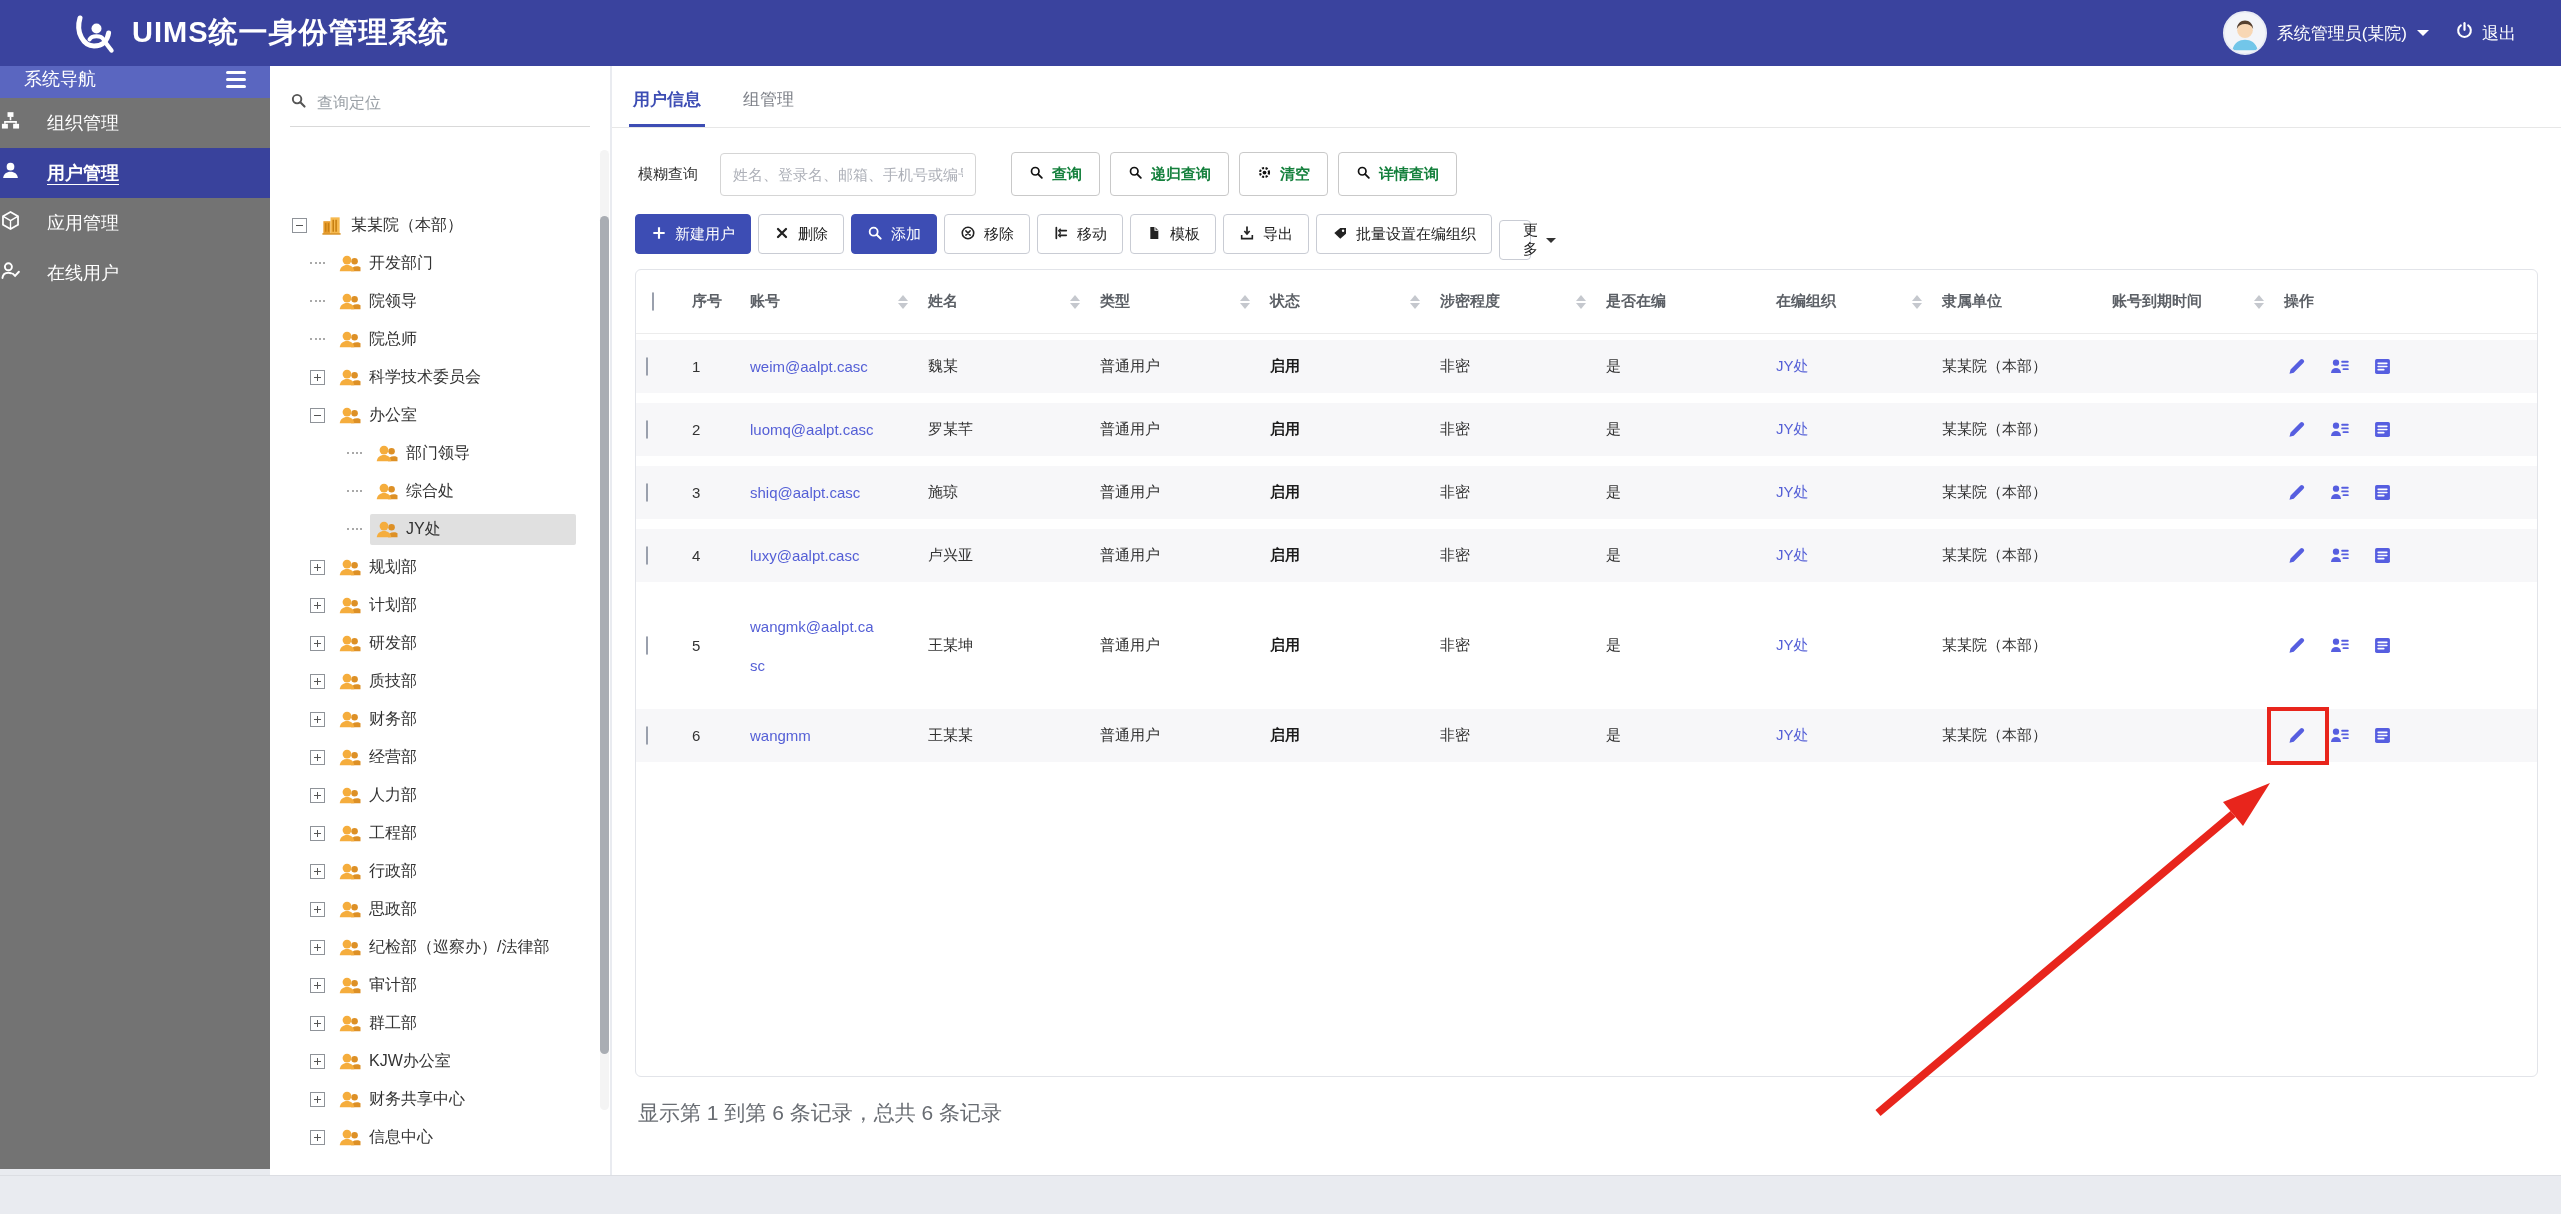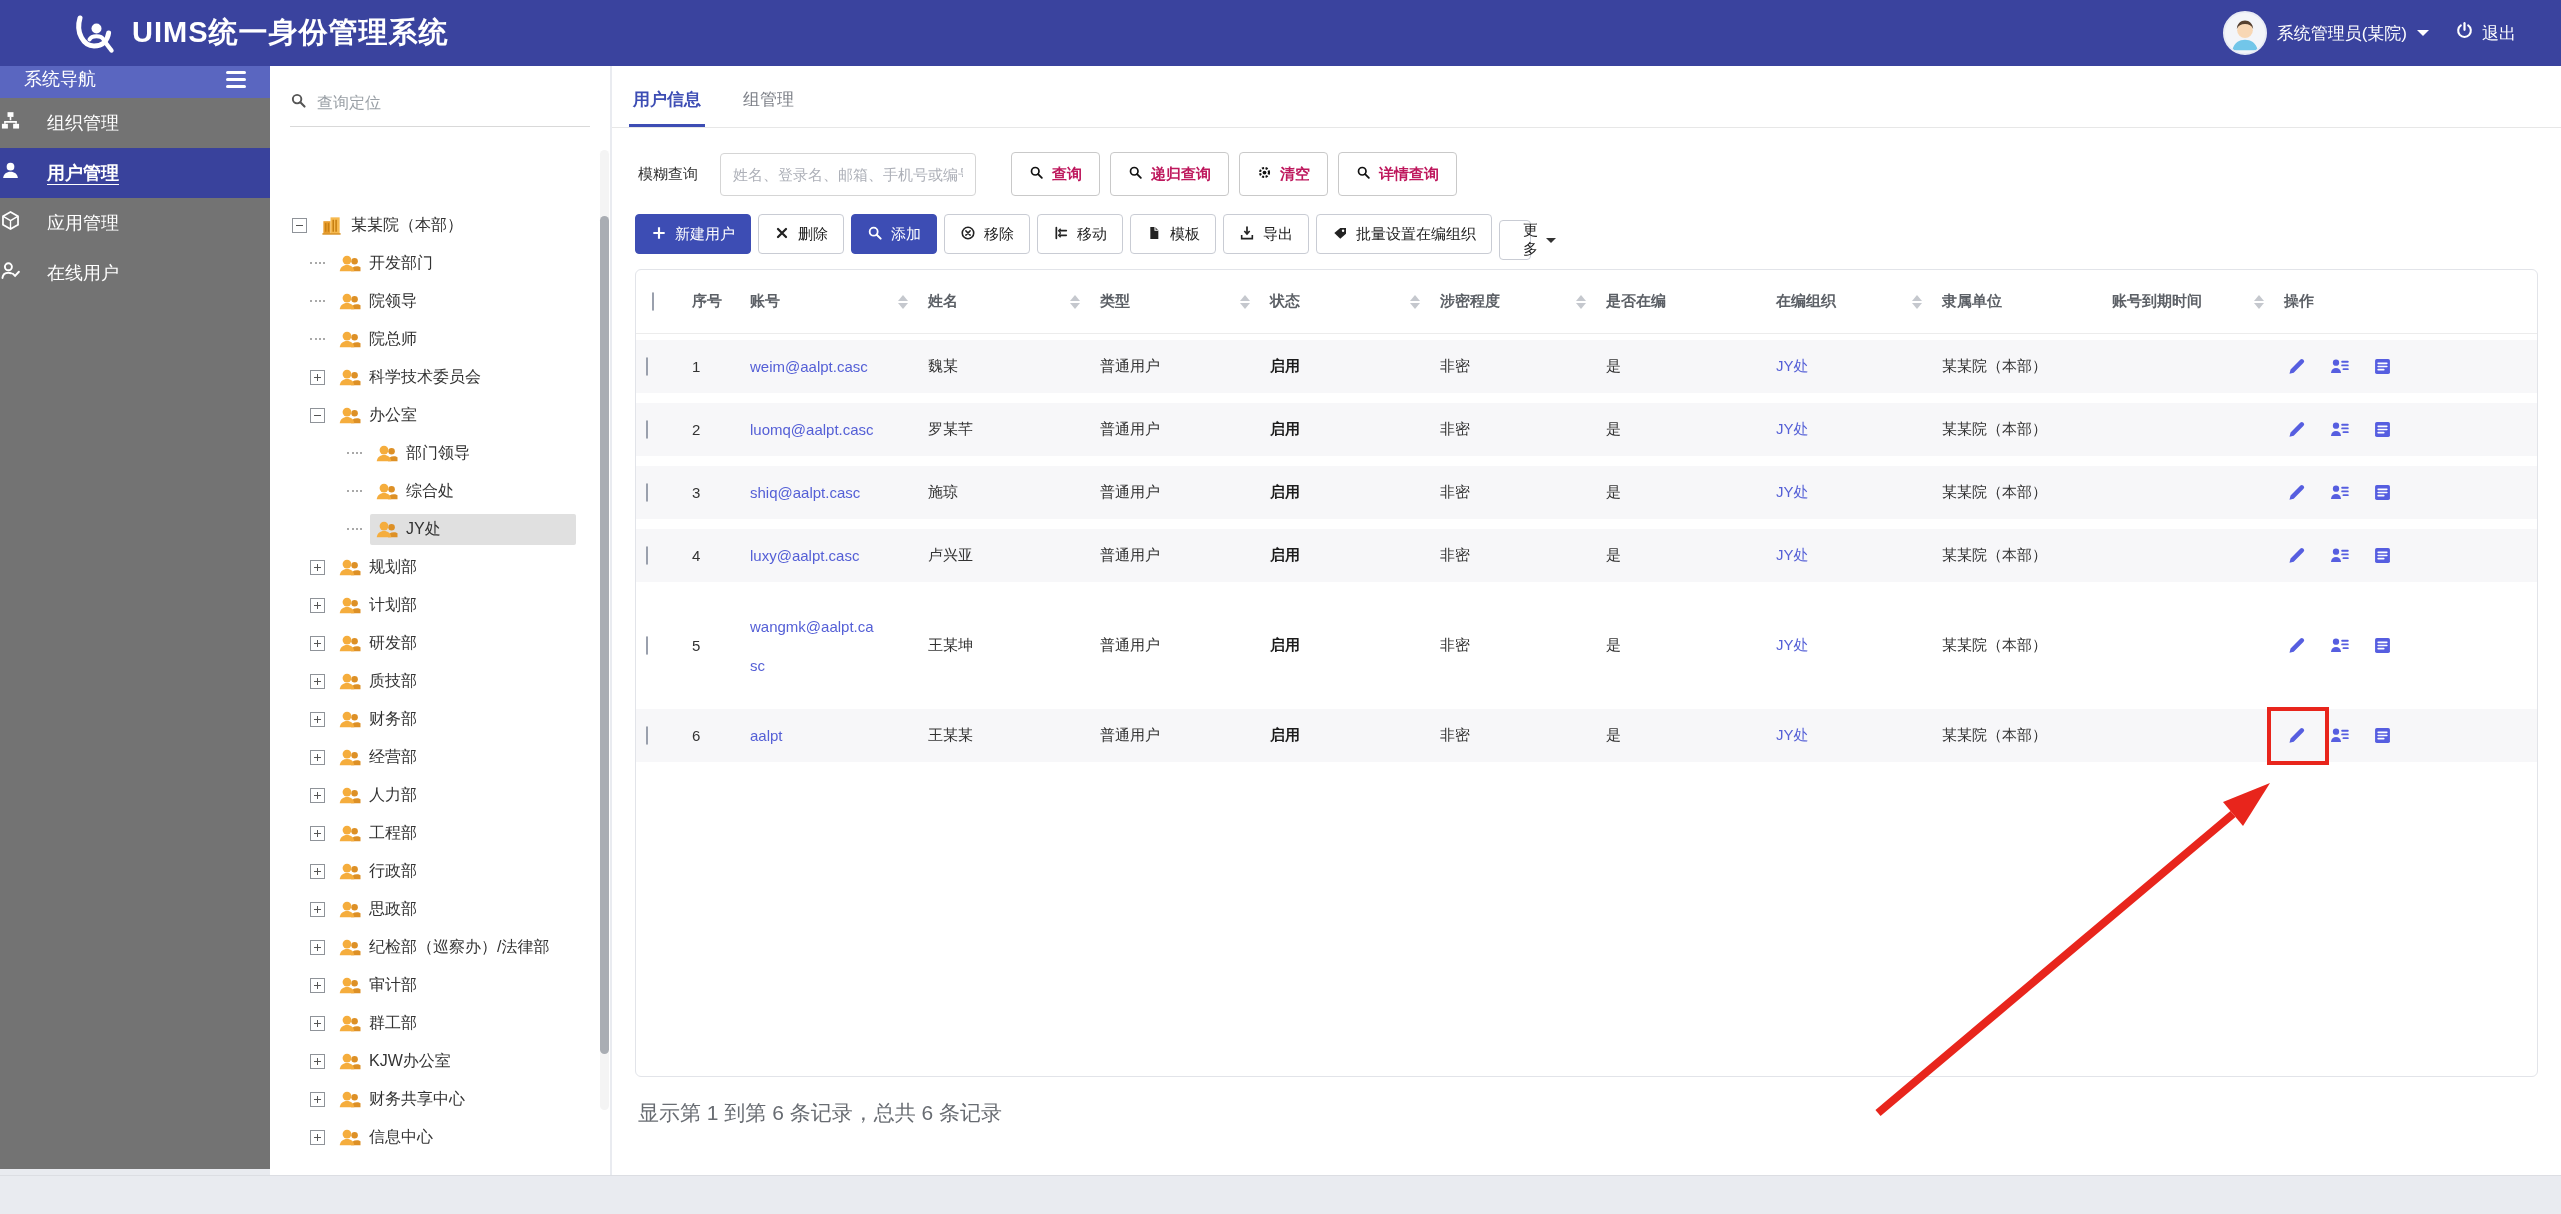--- a/index.html
+++ b/index.html
@@ -59,21 +59,21 @@
   .tab { font-size:17px; color:#7c7f87; padding:0 4px 13px; border-bottom:3px solid transparent; cursor:pointer;}
   .tab.active { color:#3d4db4; font-weight:bold; border-bottom-color:#3d4db4; }
 
   .filter-row { display:flex; align-items:center; margin:24px 0 0 26px; height:44px; }
   .filter-label { font-size:15px; color:#333; margin-right:22px; }
   .filter-input { width:256px; height:43px; border:1px solid #d5d5d5; border-radius:4px; padding:0 12px;
                   font-size:15px; color:#333; outline:none;}
   .filter-input::placeholder { color:#adb0b8; }
   .filter-btns { display:flex; gap:10px; margin-left:35px; }
   .fbtn { height:44px; padding:0 17px; border:1px solid #c9c9c9; border-radius:4px; background:#fff;
-          display:flex; align-items:center; gap:8px; font-size:15px; color:#be185d; font-weight:bold; cursor:pointer;}
+          display:flex; align-items:center; gap:8px; font-size:15px; color:#15803d; font-weight:bold; cursor:pointer;}
   .fbtn svg { width:15px; height:15px; color:#111;}
 
   .toolbar { display:flex; gap:7px; margin:18px 0 0 23px; height:40px; }
   .tbtn { height:40px; padding:0 15px; border:1px solid #c9ccd4; border-radius:4px; background:#fff;
           display:flex; align-items:center; gap:8px; font-size:15px; color:#222; cursor:pointer;}
   .tbtn svg { width:16px; height:16px; color:#222;}
   .tbtn.primary { background:#3d4db4; border-color:#3d4db4; color:#fff;}
   .tbtn.primary svg { color:#fff; }
   .tbtn.caret::after { content:""; width:0; height:0; border:5px solid transparent; border-top-color:#333; margin-top:5px;}
 
@@ -940,21 +940,21 @@
                   <rect x="3.5" y="3.5" width="17" height="17" rx="2" fill="currentColor"></rect>
                   <path d="M7 8.4h10M7 12h10M7 15.6h6.5" stroke="#fff" stroke-width="1.8" stroke-linecap="round"></path>
                 </svg>
               </span>
 
             </div>
           </div>
           <div class="trow shaded highlight">
             <div class="cell-check"><span class="cbx"></span></div>
             <div class="cell-no">6</div>
-            <div class="cell-account"><a class="lnk">aalpt</a></div>
+            <div class="cell-account"><a class="lnk">wangmm</a></div>
             <div class="cell-name">王某某</div>
             <div class="cell-type">普通用户</div>
             <div class="cell-status">启用</div>
             <div class="cell-secrecy">非密</div>
             <div class="cell-onstaff">是</div>
             <div class="cell-org"><a class="lnk">JY处</a></div>
             <div class="cell-unit">某某院（本部）</div>
             <div class="cell-expire"></div>
             <div class="cell-ops">
               <span class="act">

